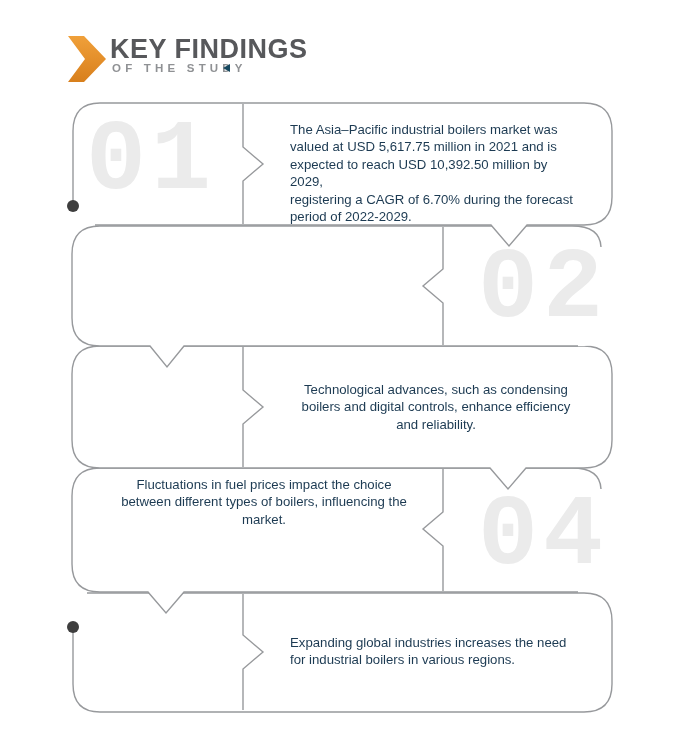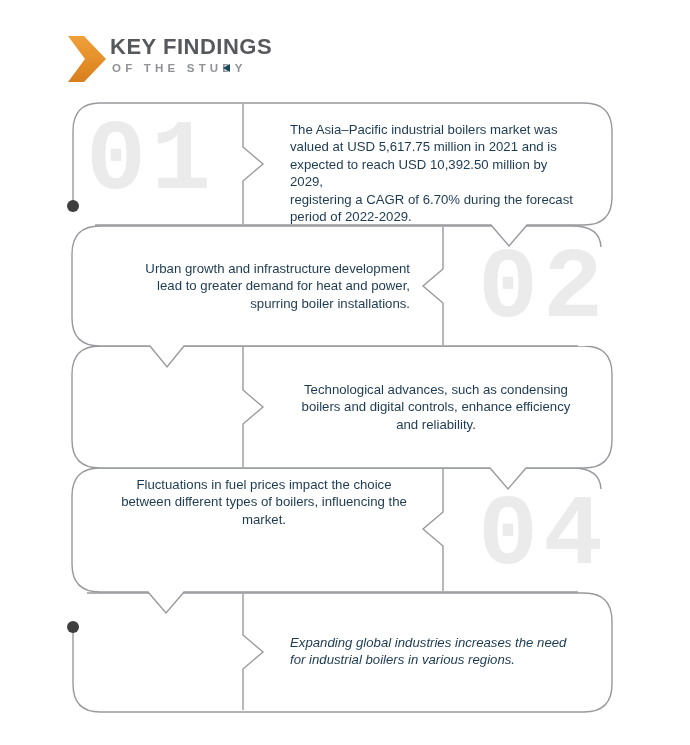--- a/index.html
+++ b/index.html
@@ -4,21 +4,21 @@
 <style>
   html,body{margin:0;padding:0;background:#ffffff;}
   #stage{
     position:relative;width:690px;height:745px;background:#ffffff;overflow:hidden;
     font-family:"Liberation Sans", sans-serif;
   }
   
   .hdr-icon{position:absolute;left:68px;top:36px;width:38px;height:46px;}
   .hdr-title{
     position:absolute;left:110px;top:34px;
-    font-size:22px;font-weight:700;letter-spacing:.5px;color:#57585B;
+    font-size:27px;font-weight:700;letter-spacing:.5px;color:#57585B;
   }
   .hdr-sub{
     position:absolute;left:112px;top:62px;
     font-size:11.5px;font-weight:700;letter-spacing:4.2px;color:#8F9194;
   }
   .hdr-sub-accent{
     position:absolute;left:223px;top:64px;width:0;height:0;
     border-top:4px solid transparent;border-bottom:4px solid transparent;
     border-right:7px solid #16485F;
   }
@@ -37,21 +37,21 @@
   .n5{left:86px;top:598px;}
   
   .ftext{
     position:absolute;font-size:13.2px;line-height:17.4px;color:#1C3A52;
     white-space:pre-line;
   }
   .t1{left:290px;top:121px;width:284px;text-align:left;}
   .t2{left:118px;top:260px;width:292px;text-align:right;}
   .t3{left:290px;top:381px;width:292px;text-align:center;}
   .t4{left:118px;top:476px;width:292px;text-align:center;}
-  .t5{left:290px;top:634px;width:292px;text-align:left;font-style:italic;}
+  .t5{left:290px;top:634px;width:292px;text-align:left;}
 </style>
 </head>
 <body>
 
 <div id="stage">
 
   <svg class="hdr-icon" viewBox="0 0 38 46" aria-hidden="true">
     <defs>
       <linearGradient id="og" x1="0" y1="0" x2="0" y2="1">
         <stop offset="0" stop-color="#F0A03A"></stop>
@@ -95,23 +95,20 @@
 
   <div class="num n1">01</div>
   <div class="num n2">02</div>
   <div class="num n4">04</div>
 
   <div class="ftext t1">The Asia–Pacific industrial boilers market was
 valued at USD 5,617.75 million in 2021 and is
 expected to reach USD 10,392.50 million by 2029,
 registering a CAGR of 6.70% during the forecast
 period of 2022-2029.</div>
-  <div class="ftext t2">Urban growth and infrastructure development
-lead to greater demand for heat and power,
-spurring boiler installations.</div>
   <div class="ftext t3">Technological advances, such as condensing
 boilers and digital controls, enhance efficiency
 and reliability.</div>
   <div class="ftext t4">Fluctuations in fuel prices impact the choice
 between different types of boilers, influencing the
 market.</div>
   <div class="ftext t5">Expanding global industries increases the need
 for industrial boilers in various regions.</div>
 
 </div>

